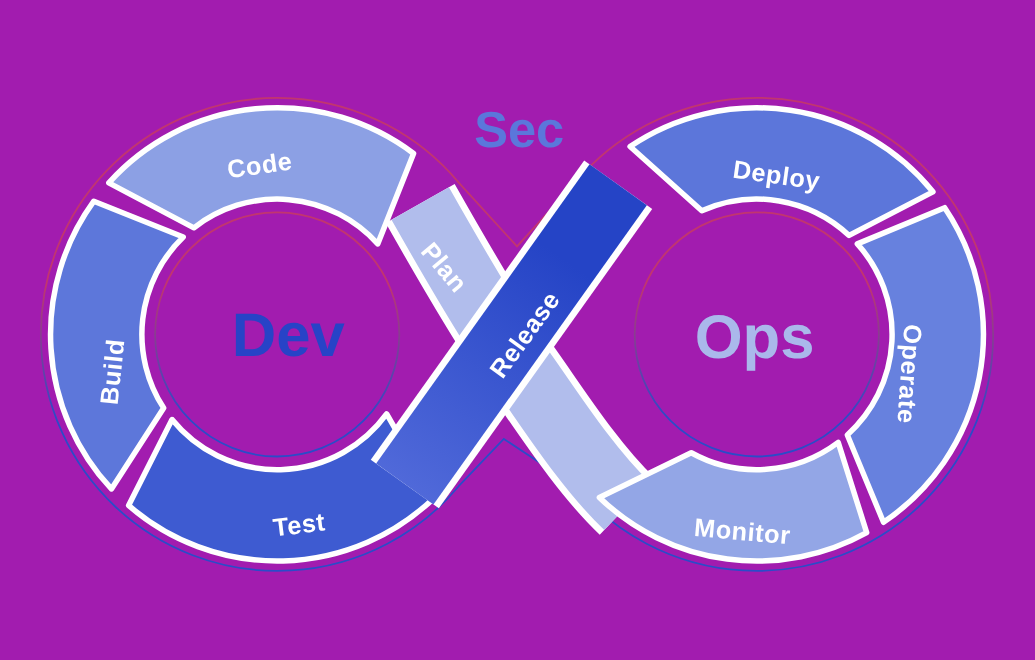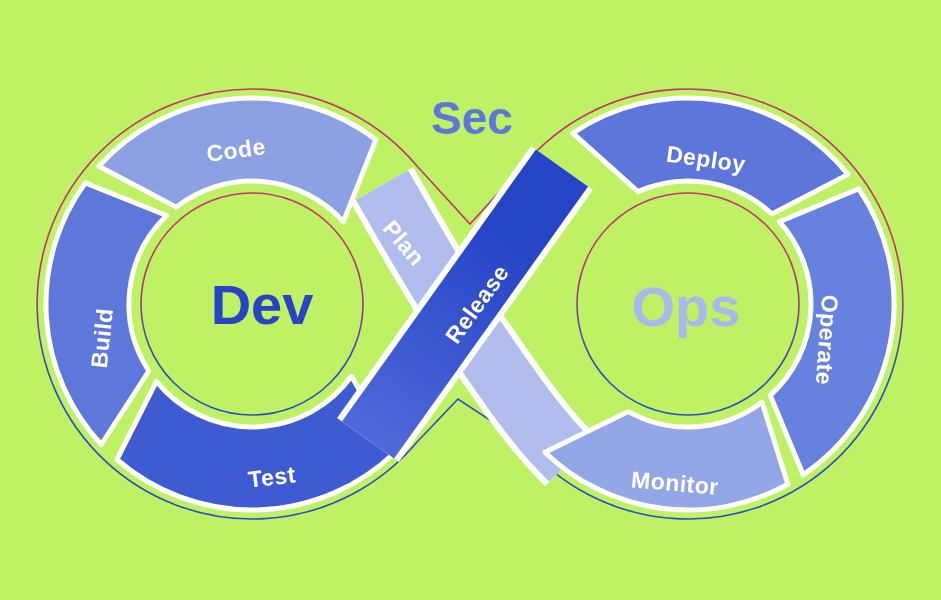--- a/index.html
+++ b/index.html
@@ -6,21 +6,21 @@
   #stage{position:relative;width:941px;height:600px;background:#fff;overflow:hidden;
          font-family:"Liberation Sans",sans-serif;}
   svg{display:block;}
   .seg-label{font-family:"Liberation Sans",sans-serif;font-weight:700;font-size:23px;
              text-anchor:middle;letter-spacing:.5px;}
   .big-label{font-family:"Liberation Sans",sans-serif;font-weight:800;text-anchor:middle;}
 </style>
 </head>
 <body>
 
-<div id="stage" style="background: #bef264;">
+<div id="stage" style="background: #a21caf;">
 <svg id="dg" width="941" height="600" viewBox="0 0 941 600">
   <defs>
     <linearGradient id="outlineGrad" gradientUnits="userSpaceOnUse" x1="0" y1="70" x2="0" y2="540">
       <stop id="og1" offset="0.40" stop-color="#C2356E"></stop>
       <stop id="og2" offset="0.66" stop-color="#2B4BC8"></stop>
     </linearGradient>
     <linearGradient id="ribbonGrad" gradientUnits="userSpaceOnUse" x1="368" y1="440" x2="562" y2="168">
       <stop id="rg1" offset="0" stop-color="#5069D9"></stop>
       <stop id="rg2" offset="0.75" stop-color="#2544C6"></stop>
     </linearGradient>

